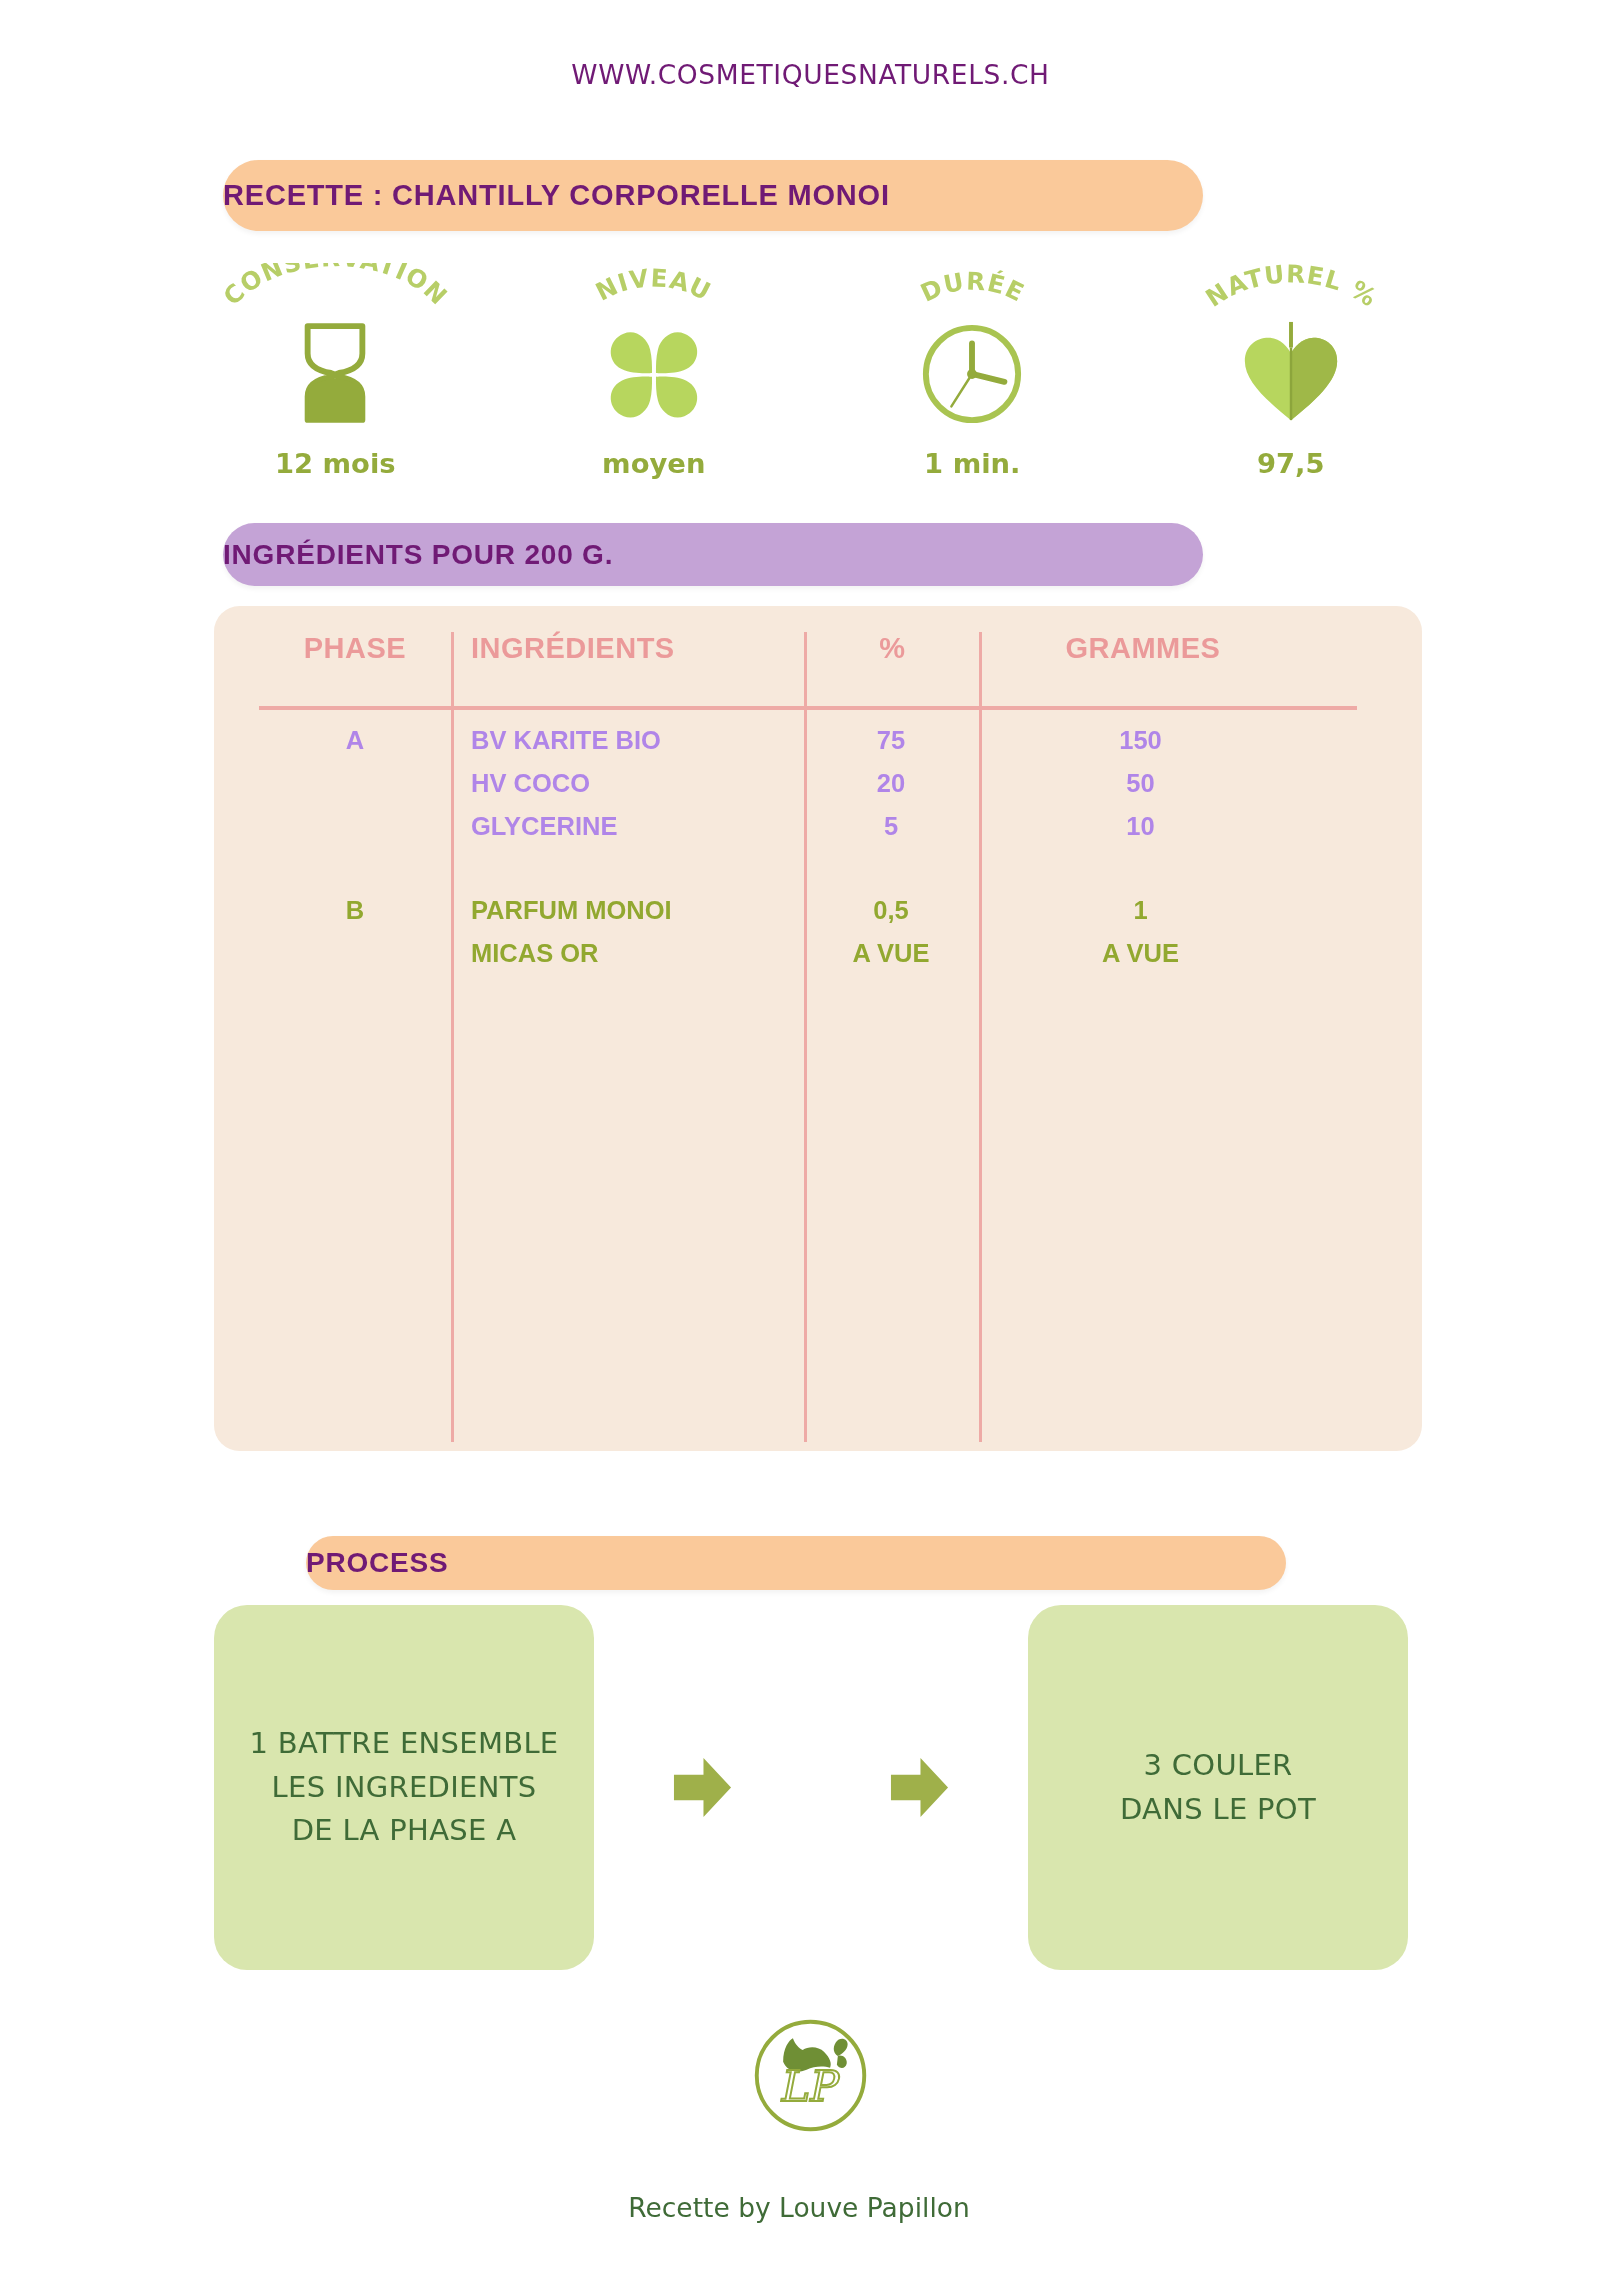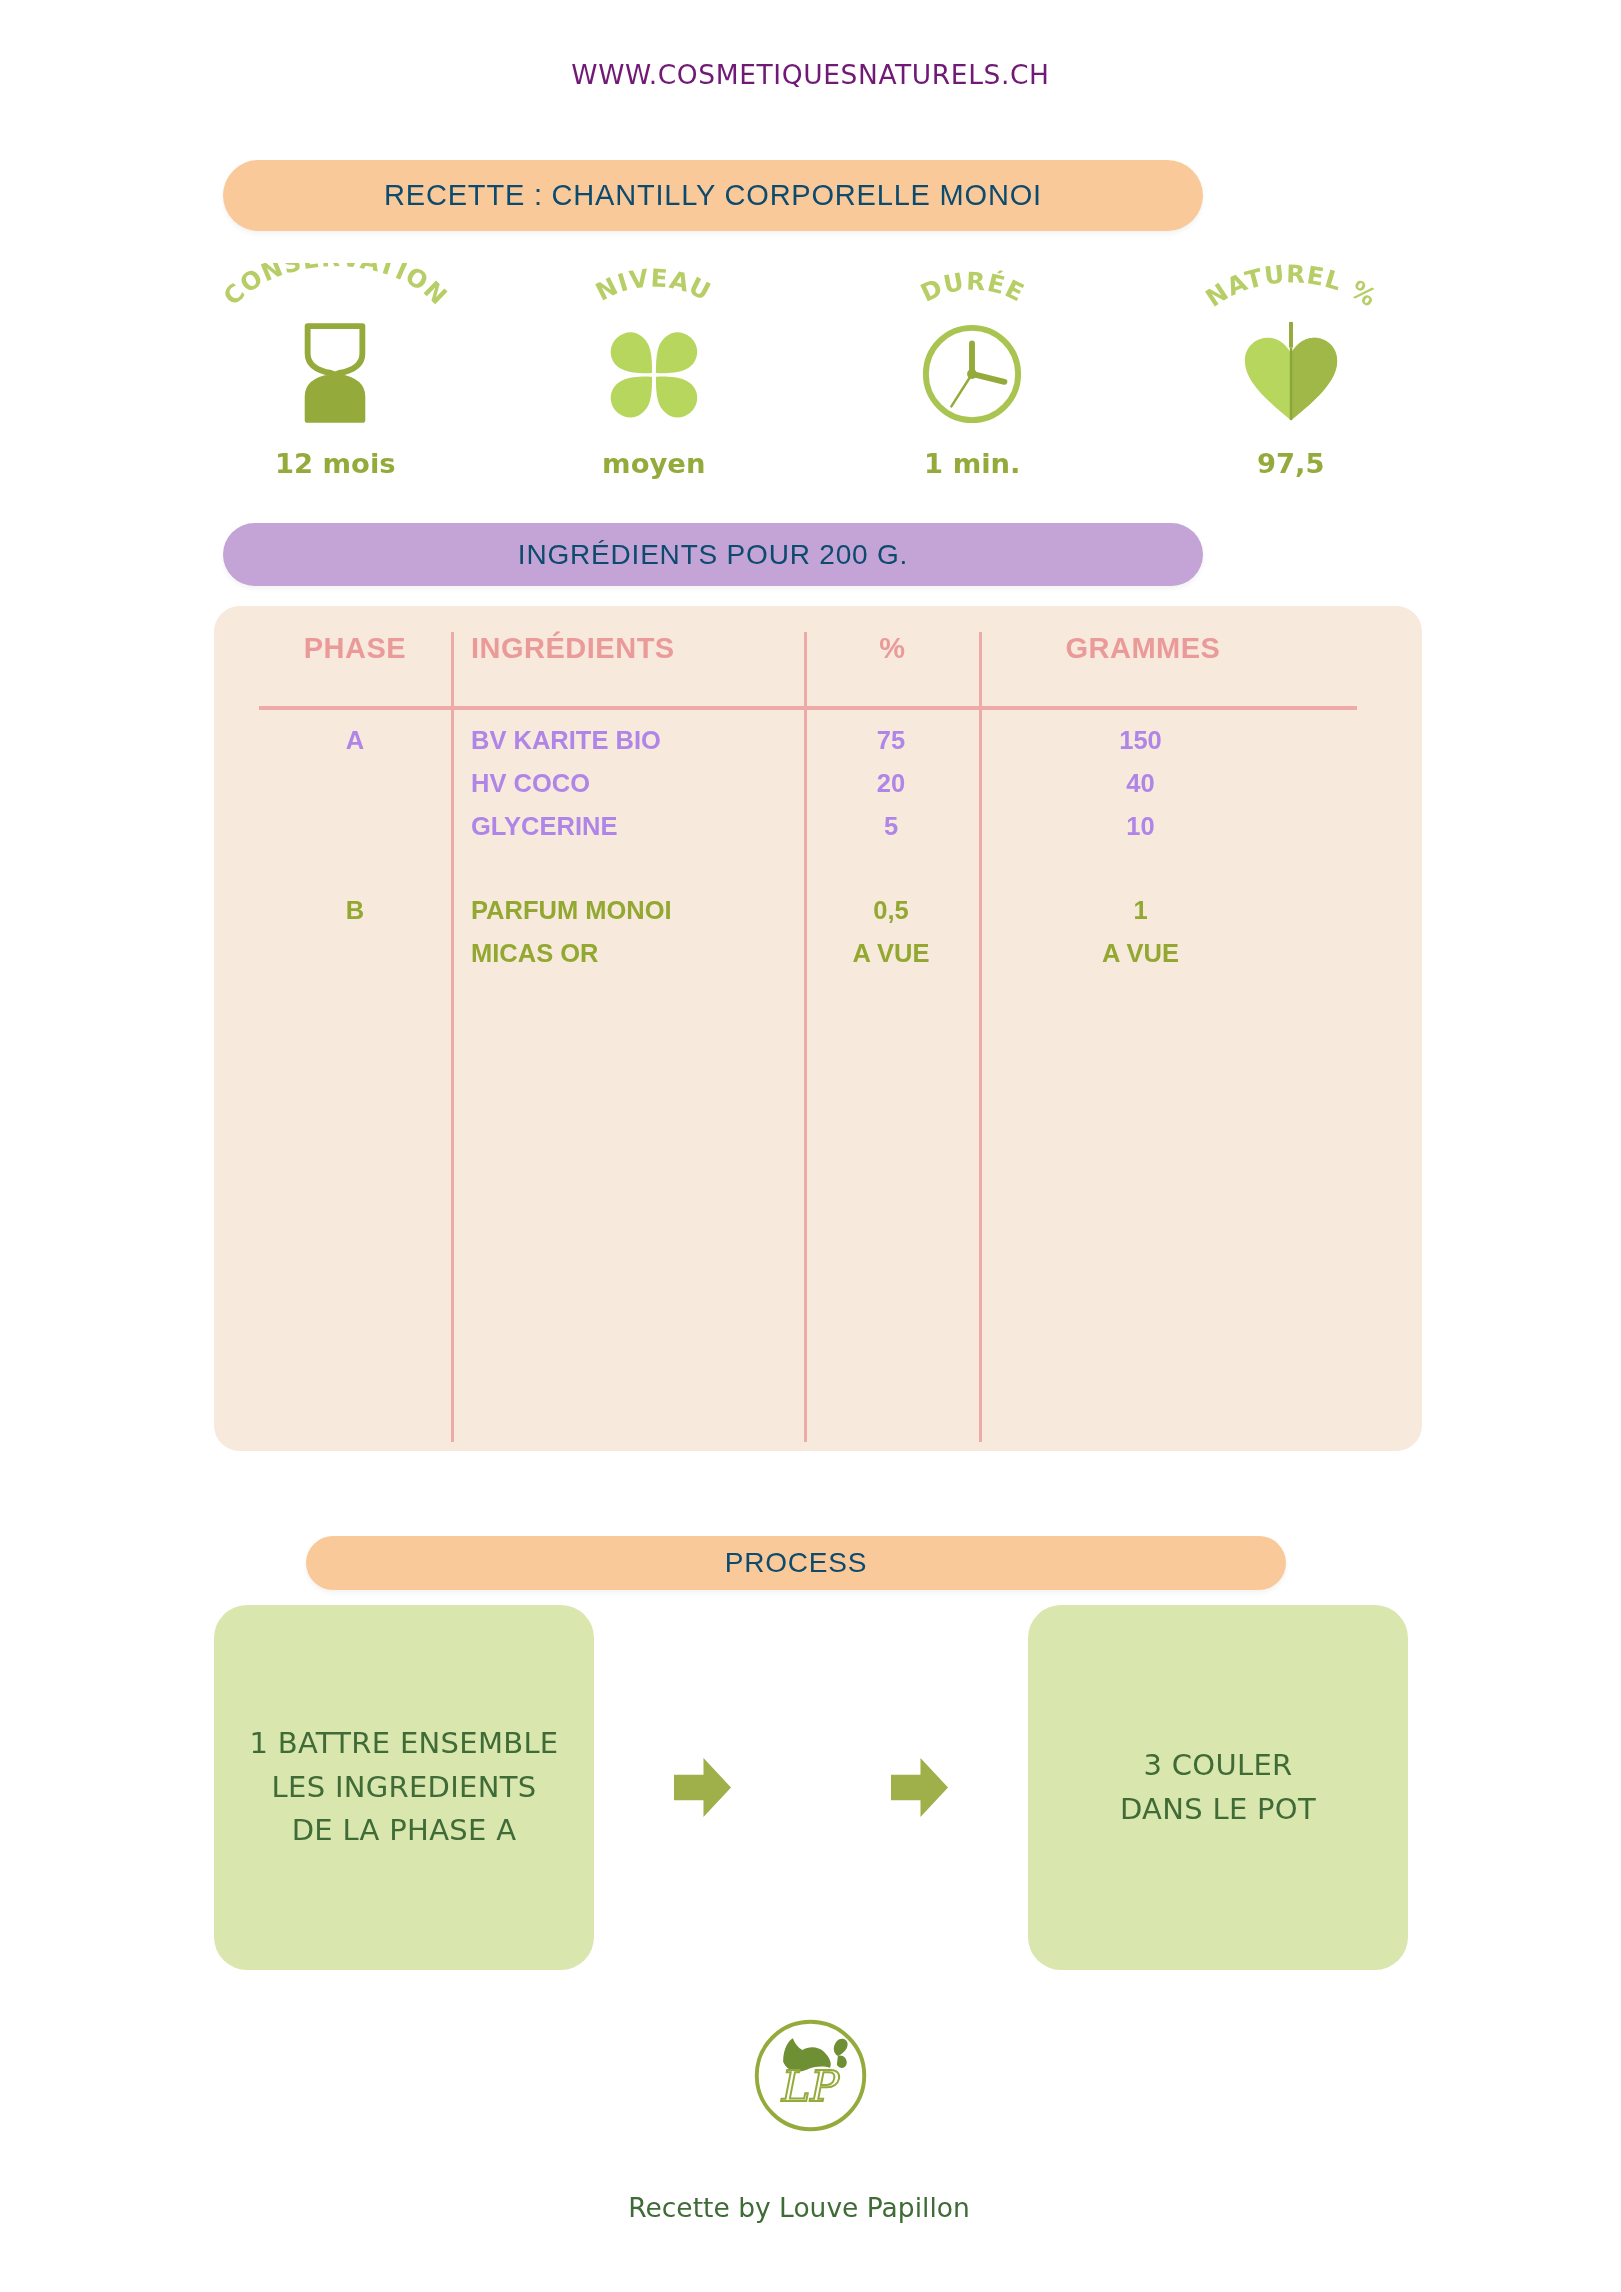--- a/index.html
+++ b/index.html
@@ -28,23 +28,22 @@
     font-family: "DejaVu Sans", sans-serif;
     font-weight: 400;
   }
 
   
   .banner {
     position: absolute;
     border-radius: 43px;
     display: flex;
     align-items: center;
-    justify-content: center;
-    color: #0c4a6e;
-    font-weight: normal;
+    color: #701a75;
+    font-weight: bold;
     letter-spacing: 0.8px;
     box-shadow: 0 2.9px 4.9px rgba(0,0,0,0.05);
   }
   .banner-title {
     left: 223px;
     top: 160px;
     width: 980px;
     height: 71px;
     background: #fac99a;
     font-size: 29px;
@@ -354,21 +353,21 @@
     <div class="phase-group phase-a">
       <div class="phase-letter">A</div>
       <div class="row">
         <div class="cell cell-name">BV KARITE BIO</div>
         <div class="cell cell-pct">75</div>
         <div class="cell cell-gr">150</div>
       </div>
       <div class="row">
         <div class="cell cell-name">HV COCO</div>
         <div class="cell cell-pct">20</div>
-        <div class="cell cell-gr">40</div>
+        <div class="cell cell-gr">50</div>
       </div>
       <div class="row">
         <div class="cell cell-name">GLYCERINE</div>
         <div class="cell cell-pct">5</div>
         <div class="cell cell-gr">10</div>
       </div>
     </div>
 
     <div style="height:41px"></div>
 

